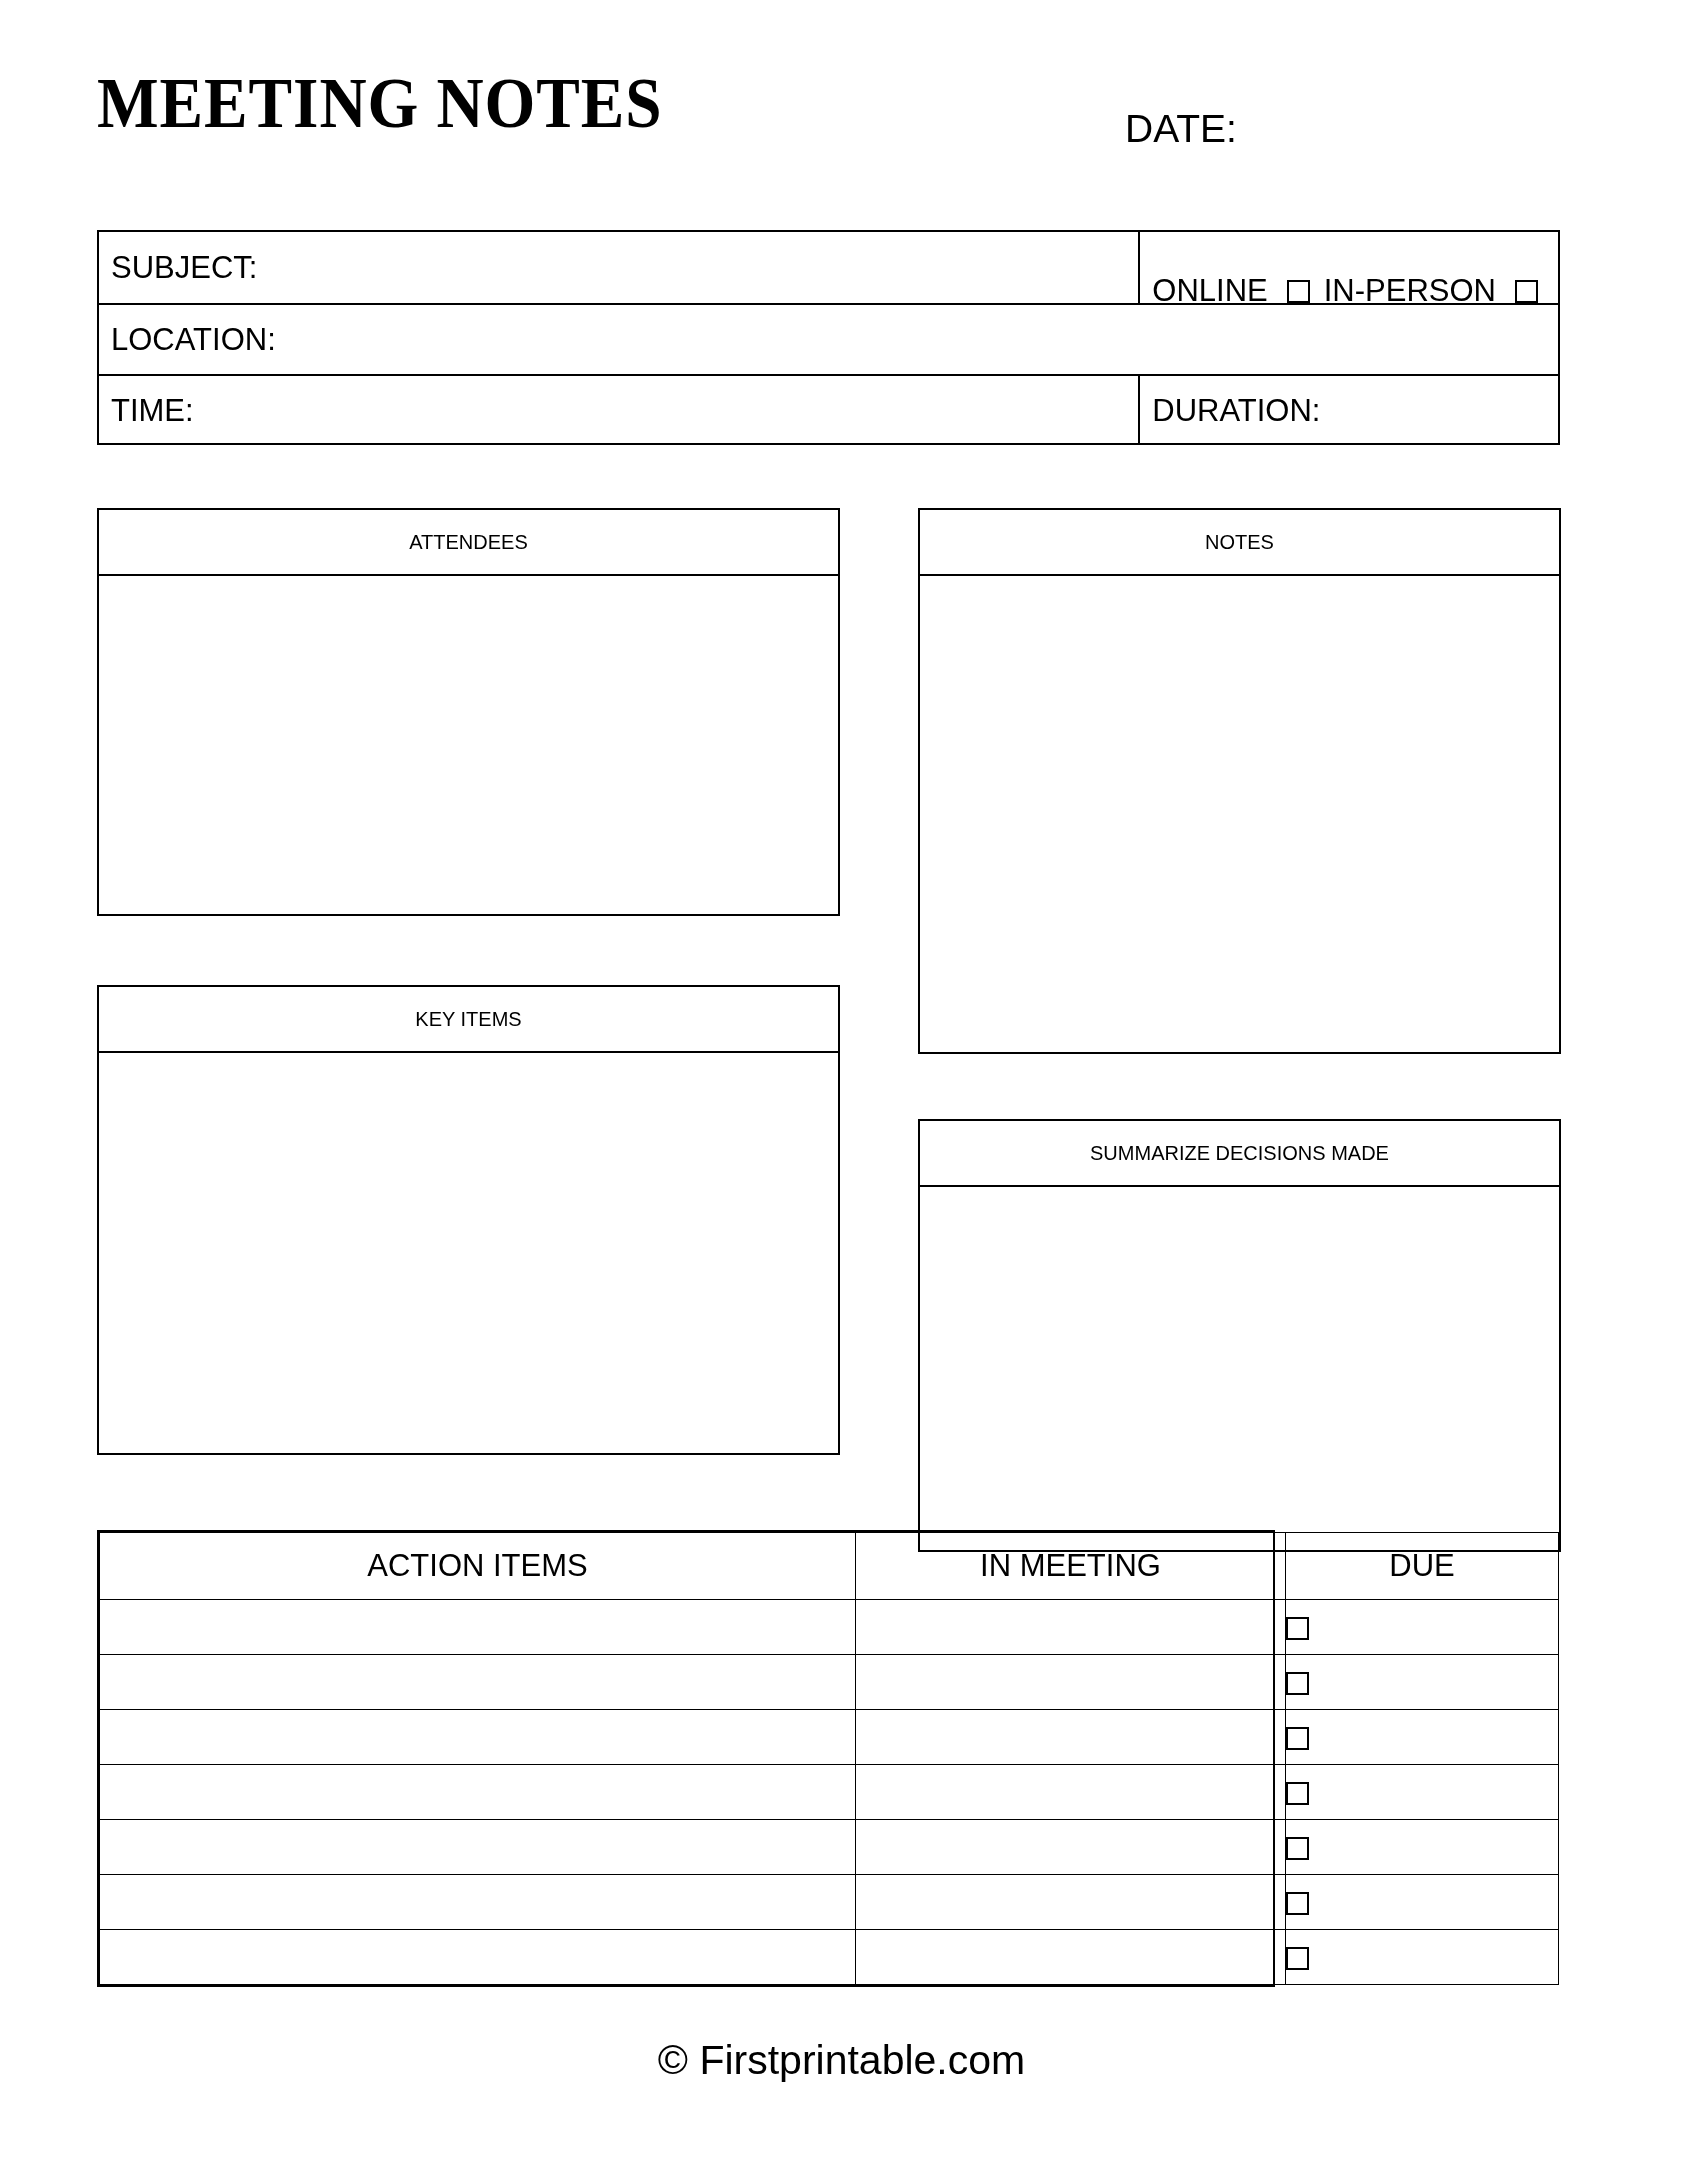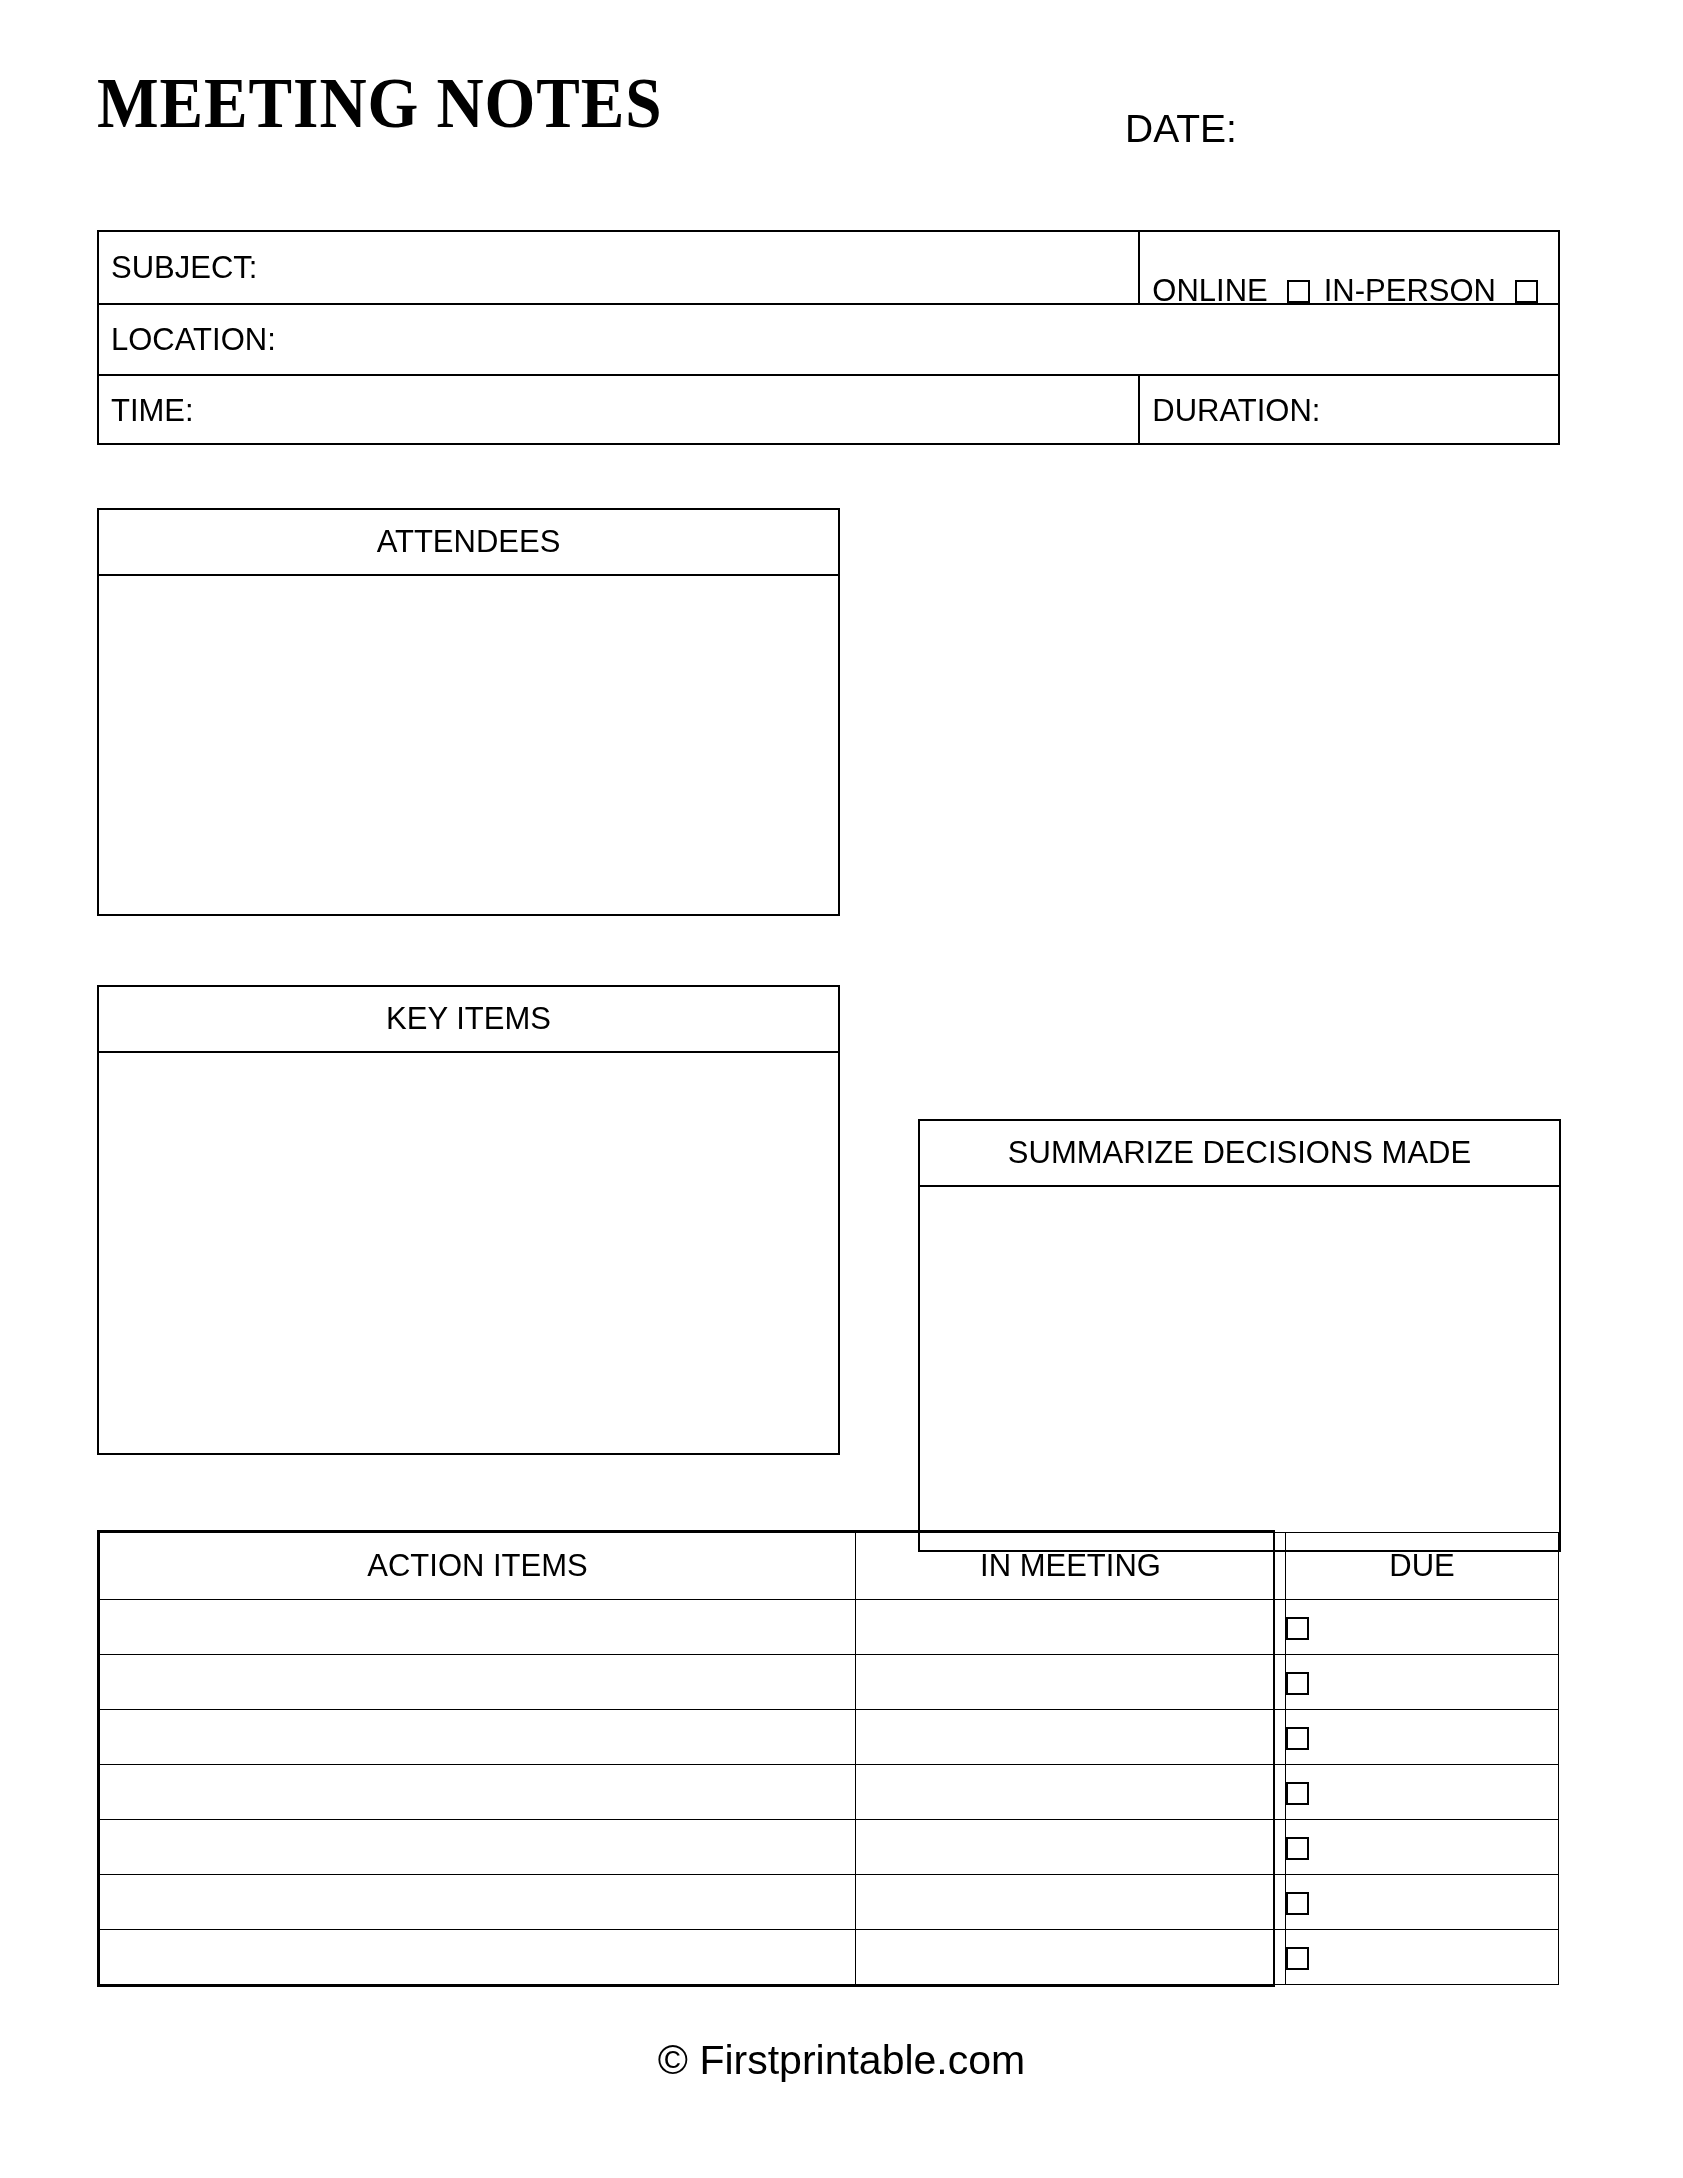--- a/index.html
+++ b/index.html
@@ -103,21 +103,21 @@
     box-sizing: border-box;
     border: 2px solid #000;
   }
   .panel-head {
     box-sizing: border-box;
     height: 66px;
     border-bottom: 2px solid #000;
     display: flex;
     align-items: center;
     justify-content: center;
-    font-size: 31px;
+    font-size: 20px;
     line-height: 36px;
     white-space: nowrap;
   }
   .panel-body {
     box-sizing: border-box;
   }
 
   #panel-attendees { left: 97px;  top: 508px;  width: 743px;  height: 408px; }
   #panel-keypoints { left: 97px;  top: 985px;  width: 743px;  height: 470px; }
   #panel-notes     { left: 918px; top: 508px;  width: 643px;  height: 546px; }
@@ -226,20 +226,24 @@
   <div class="panel" id="panel-attendees">
     <div class="panel-head">ATTENDEES</div>
     <div class="panel-body"></div>
   </div>
 
   <div class="panel" id="panel-keypoints">
     <div class="panel-head">KEY ITEMS</div>
     <div class="panel-body"></div>
   </div>
 
+  <div class="panel" id="panel-notes">
+    <div class="panel-head">NOTES</div>
+    <div class="panel-body"></div>
+  </div>
 
   <div class="panel" id="panel-decisions">
     <div class="panel-head">SUMMARIZE DECISIONS MADE</div>
     <div class="panel-body"></div>
   </div>
 
   <div class="table-wrap">
     <table class="actions">
       <colgroup>
         <col class="c1">

